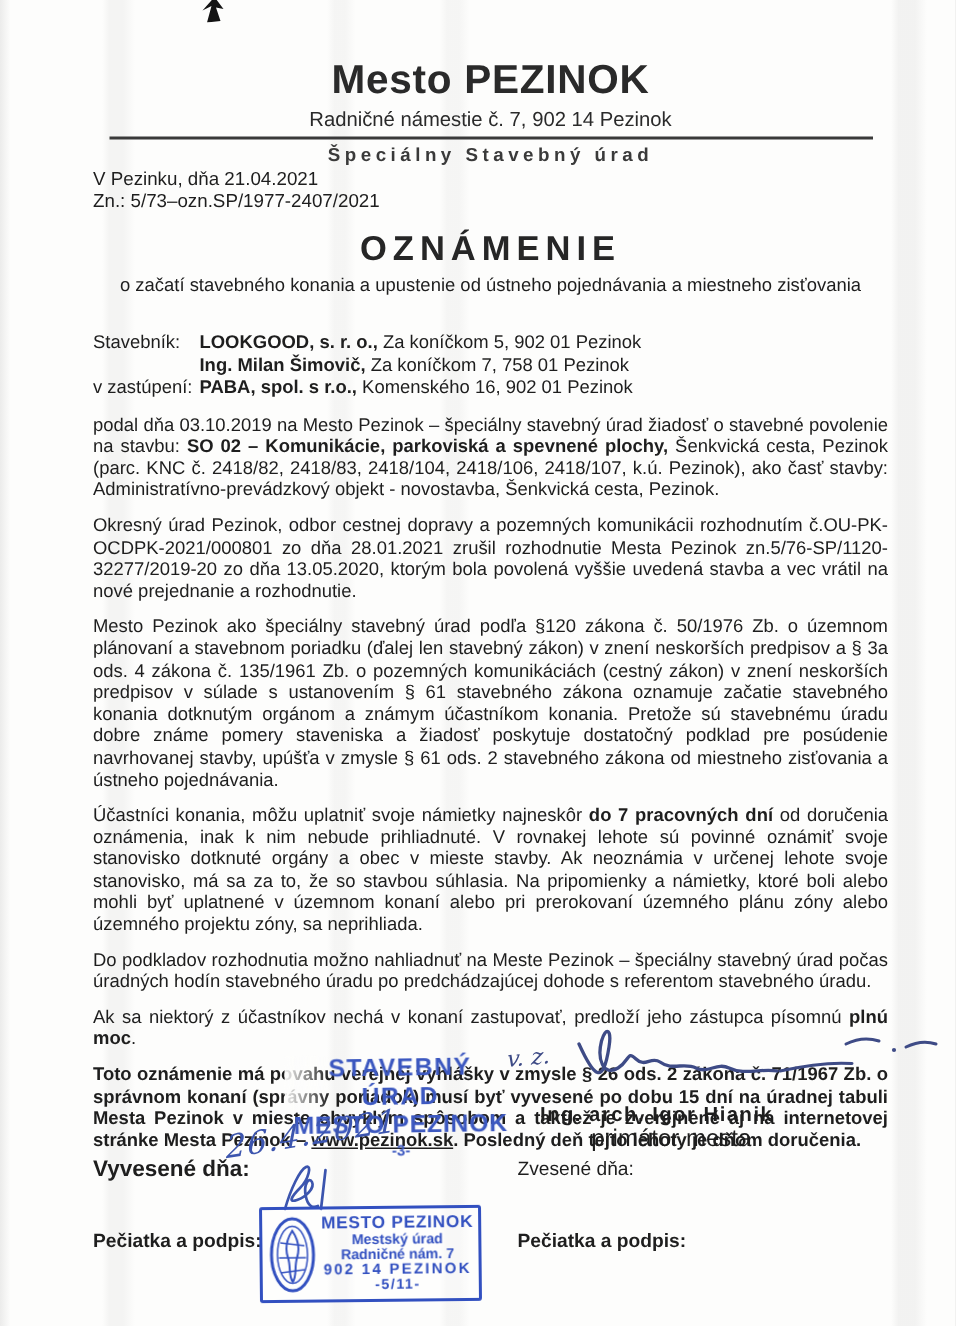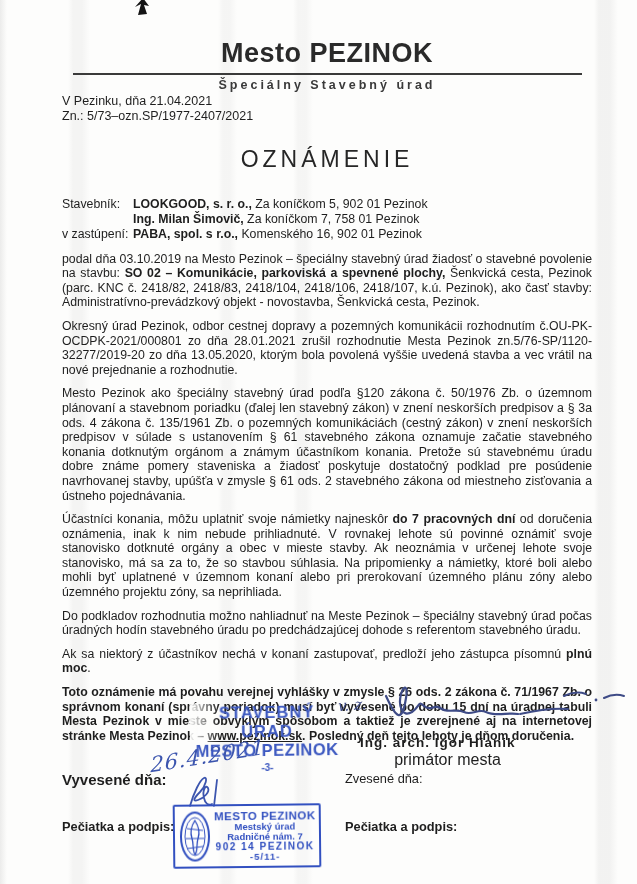--- a/index.html
+++ b/index.html
@@ -22,21 +22,21 @@
   .cursor { position:absolute; left:134px; top:-2px; width:22px; height:17px; }
 
   
   .h-city { margin-top:38px; text-align:center; font-size:27px; font-weight:bold; letter-spacing:.5px; color:#2a2a2a; }
   .h-addr { text-align:center; font-size:13.5px; margin-top:3px; color:#2a2a2a; }
   .h-rule { border:0; border-top:2px solid #3a3a3a; margin:4px 10px 0 11px; }
   .h-dept { text-align:center; font-size:12.5px; font-weight:bold; letter-spacing:3px; margin-top:3px; color:#3a3a3a; }
   .h-meta { font-size:12.5px; line-height:15px; margin-top:2px; }
 
   
-  .t-main { text-align:center; font-size:23px; font-weight:normal; letter-spacing:4px; margin-top:22px; color:#262626; }
+  .t-main { text-align:center; font-size:23px; font-weight:bold; letter-spacing:4px; margin-top:10px; color:#262626; }
   .t-sub  { text-align:center; font-size:12.3px; margin-top:4px; }
 
   
   .builder { margin-top:24px; font-size:12.3px; line-height:15.2px; }
   .b-row { display:flex; }
   .b-lbl { width:71px; flex:none; }
   b { font-weight:bold; }
 
   
   .para { font-size:12.3px; line-height:14.6px; text-align:justify; margin-top:9px; }
@@ -82,28 +82,30 @@
 <body>
 
 <div class="page">
 
   <svg class="cursor" viewBox="0 0 22 17">
     <path d="M4,17 L7,6 L1,9 L9,0 L15,8 L10,7 L13,16 Z" fill="#141414"></path>
   </svg>
 
   <div class="content">
     <div class="h-city">Mesto PEZINOK</div>
+    <div class="h-addr">Radničné námestie č. 7, 902 14 Pezinok</div>
     <hr class="h-rule">
     <div class="h-dept">Špeciálny Stavebný úrad</div>
     <div class="h-meta">
       <div>V Pezinku, dňa 21.04.2021</div>
       <div>Zn.: 5/73–ozn.SP/1977-2407/2021</div>
     </div>
 
     <div class="t-main">OZNÁMENIE</div>
+    <div class="t-sub">o začatí stavebného konania a upustenie od ústneho pojednávania a miestneho zisťovania</div>
 
     <div class="builder">
       <div class="b-row">
         <span class="b-lbl">Stavebník:</span>
         <span><b>LOOKGOOD, s. r. o.,</b><span> Za koníčkom 5, 902 01 Pezinok</span></span>
       </div>
       <div class="b-row">
         <span class="b-lbl"></span>
         <span><b>Ing. Milan Šimovič,</b><span> Za koníčkom 7, 758 01 Pezinok</span></span>
       </div>

